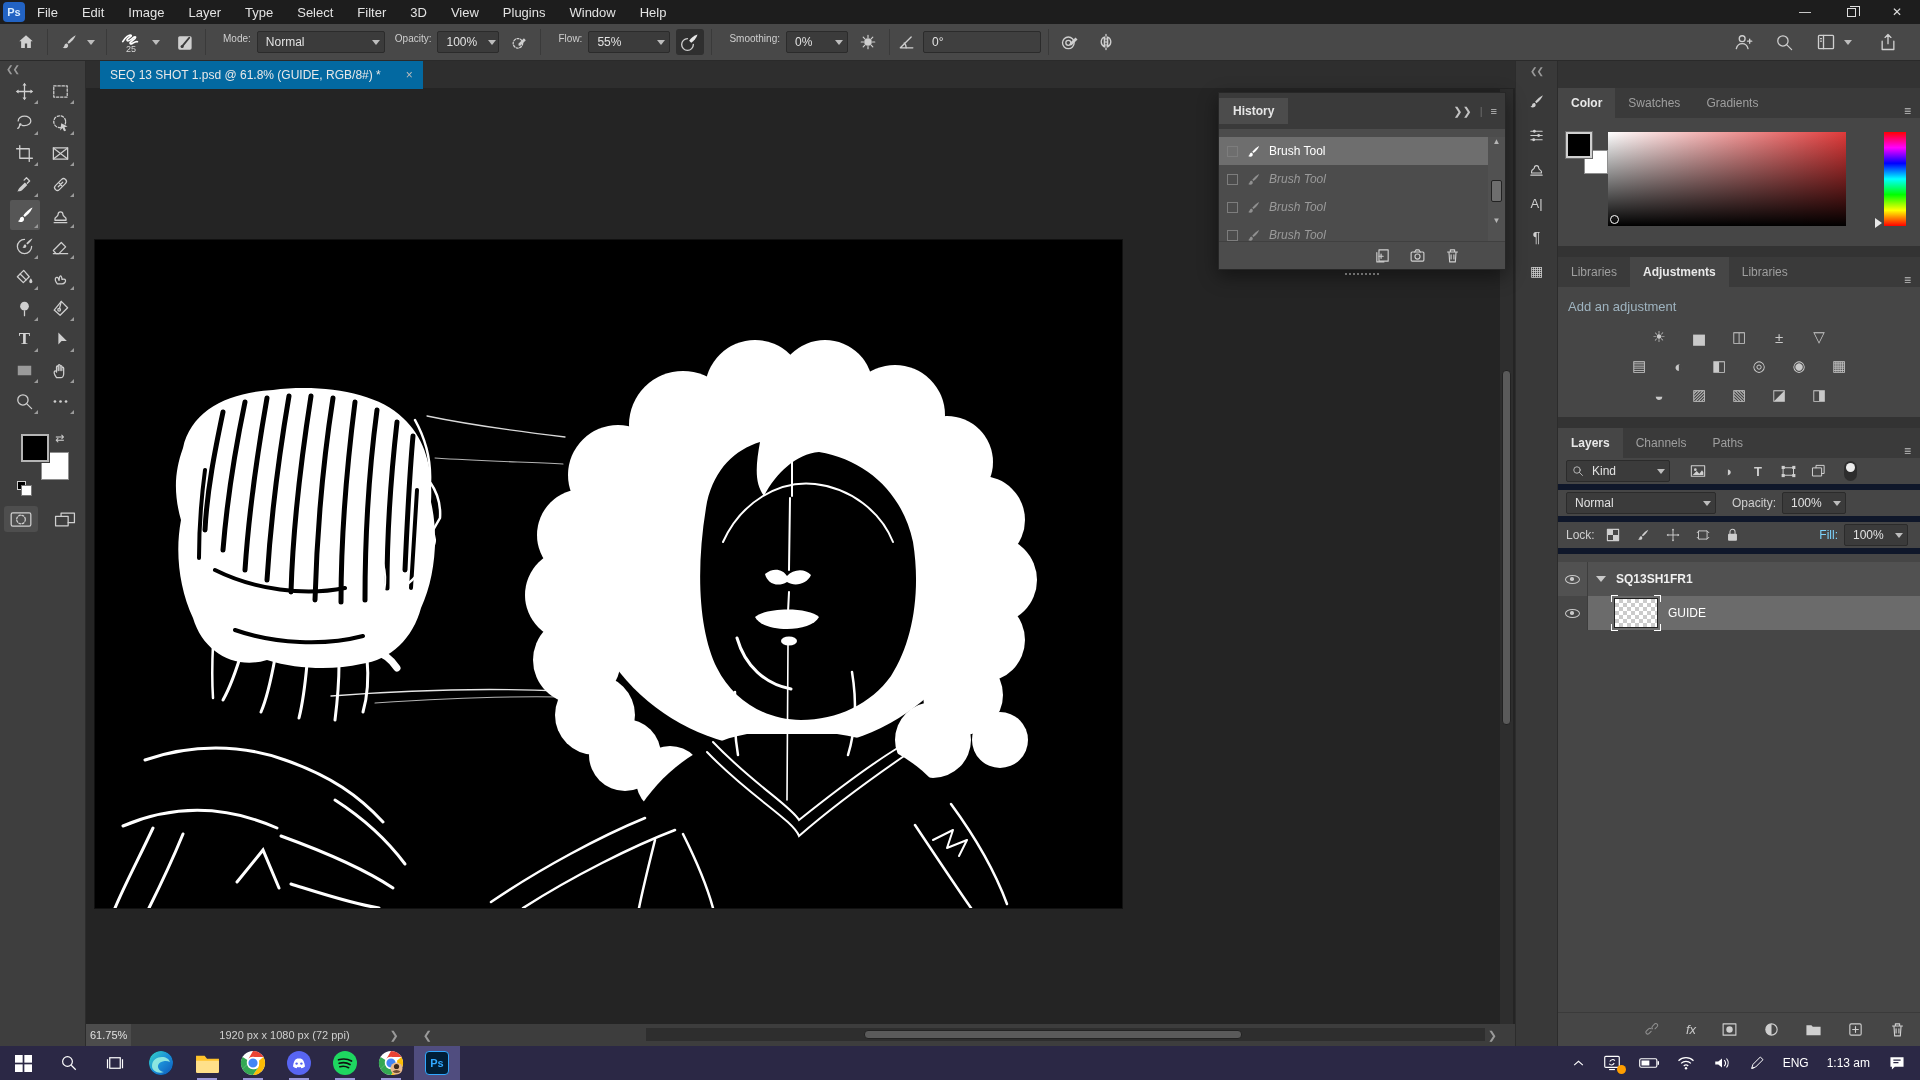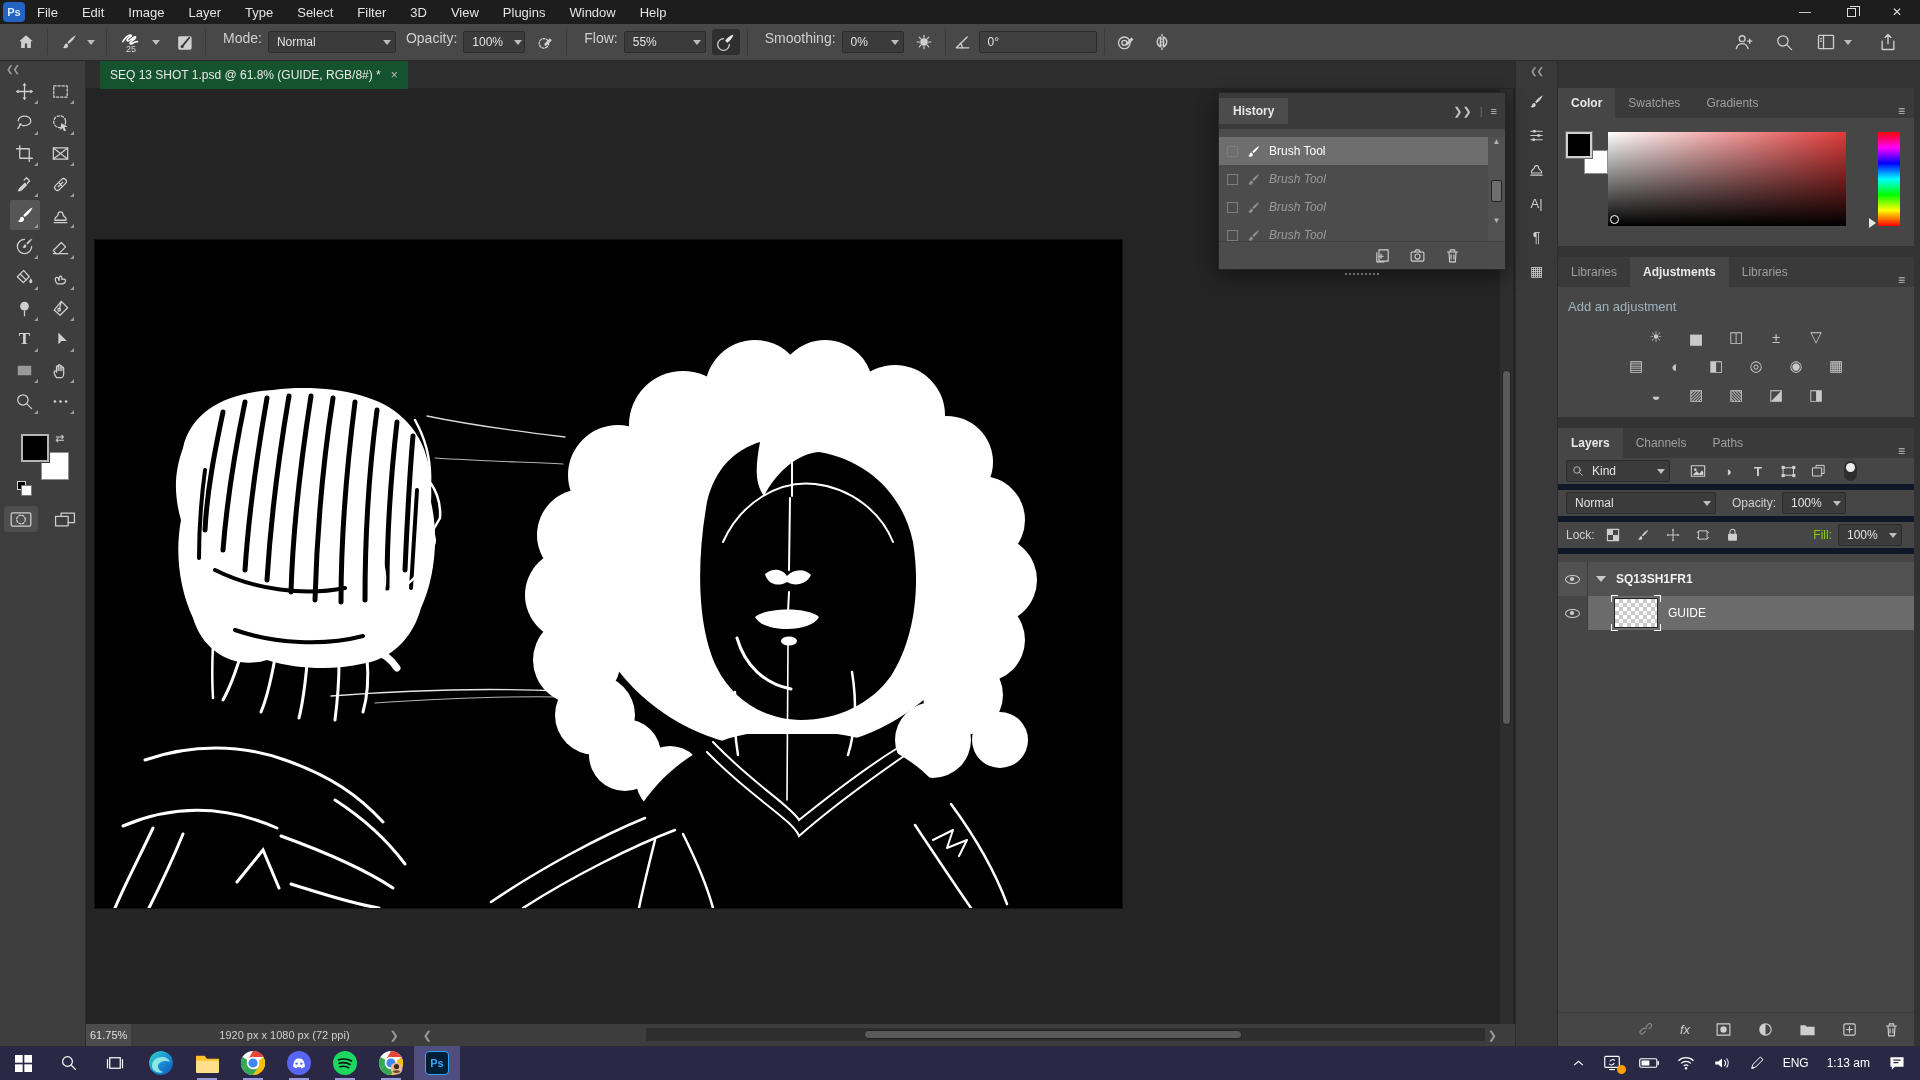--- a/index.html
+++ b/index.html
@@ -14,21 +14,21 @@
   #pslogo{width:22px;height:20px;margin-left:3px;border-radius:4px;background:#2263c3;color:#d8ecff;font-size:11px;font-weight:bold;display:flex;align-items:center;justify-content:center}
   .menu-item{color:#e3e3e3;font-size:13px;padding:0 12px;height:24px;display:flex;align-items:center;cursor:default}
   .winbtns{margin-left:auto;display:flex;height:24px}
   .winbtn{width:46px;height:24px;display:flex;align-items:center;justify-content:center;color:#ddd;font-size:12px}
   .restore-glyph{width:9px;height:9px;border:1px solid #ddd;position:relative}
   .restore-glyph::before{content:'';position:absolute;left:2px;top:-3px;width:9px;height:9px;border:1px solid #ddd;border-left:none;border-bottom:none}
 
   
   #optionsbar{left:0;top:24px;width:1920px;height:37px;background:#484848;border-bottom:1px solid #2a2a2a;display:flex;align-items:center;z-index:55}
   .sep{width:1px;height:26px;background:#3a3a3a;margin:0 7px}
-  .optlbl{color:#cfcfcf;font-size:14px;margin:0 6px 8px 10px}
+  .optlbl{color:#cfcfcf;font-size:10px;margin:0 6px 8px 10px}
   .field{height:22px;background:#3b3b3b;border:1px solid #2b2b2b;border-radius:2px;display:flex;align-items:center;color:#e2e2e2;font-size:12px}
   .field .val{padding:0 8px;flex:1}
   .chev{width:16px;height:100%;display:flex;align-items:center;justify-content:center}
   .chev::after{content:'';border-left:4px solid transparent;border-right:4px solid transparent;border-top:5px solid #bdbdbd}
   .optbtn{width:28px;height:26px;display:flex;align-items:center;justify-content:center;border-radius:3px}
   .optbtn.pressed{background:#2f2f2f}
   #brushpreset{display:flex;flex-direction:column;align-items:center;justify-content:center;width:34px;height:34px}
   #brushpreset .num{color:#d8d8d8;font-size:9px;line-height:9px}
 
   
@@ -44,21 +44,21 @@
   #fgbg .mini{position:absolute;left:2px;bottom:-6px;width:9px;height:9px;background:#000;border:1px solid #cfcfcf}
   #fgbg .mini::after{content:'';position:absolute;left:3px;top:3px;width:9px;height:9px;background:#fff;border:1px solid #777}
   #fgbg .swap{position:absolute;right:6px;top:0;color:#cfcfcf;font-size:11px}
   .maskbtns{display:flex;justify-content:center;gap:10px;margin-top:22px}
   .maskbtn{width:34px;height:26px;display:flex;align-items:center;justify-content:center;border-radius:3px}
   .maskbtn.on{background:#4e4e4e}
 
   
   #docarea{left:86px;top:61px;width:1429px;bottom:34px;background:#242424;z-index:10}
   #tabbar{position:absolute;left:0;top:0;right:0;height:28px;background:#2e2e2e;border-bottom:1px solid #242424}
-  #doctab{position:absolute;left:14px;top:0;height:28px;background:#14532d;display:flex;align-items:center;padding:0 10px;color:#e8e8e8;font-size:12px;gap:10px}
+  #doctab{position:absolute;left:14px;top:0;height:28px;background:#0369a1;display:flex;align-items:center;padding:0 10px;color:#e8e8e8;font-size:12px;gap:25px}
   #doctab .close{color:#bdbdbd;font-size:12px}
   #canvas{position:absolute;left:9px;top:179px;width:1027px;height:668px;background:#000;box-shadow:0 0 0 1px #111}
   #vscroll{position:absolute;right:2px;top:28px;width:13px;bottom:22px;background:#2e2e2e}
   #vscroll .thumb{position:absolute;left:2px;width:9px;top:30%;height:38%;background:#5a5a5a;border-radius:4px}
   #statusbar{position:absolute;left:0;right:0;bottom:0;height:22px;background:#3d3d3d;display:flex;align-items:center;color:#cfcfcf;font-size:11px}
   #zoomfield{background:#4c4c4c;height:100%;display:flex;align-items:center;padding:0 4px;margin-right:88px;color:#e0e0e0}
   #hscroll{position:absolute;left:560px;right:30px;top:4px;height:13px;background:#2e2e2e}
   #hscroll .thumb{position:absolute;left:26%;width:45%;top:2px;height:9px;background:#5a5a5a;border-radius:4px}
 
   
@@ -76,21 +76,21 @@
   #history .grip{height:9px;display:flex;align-items:center;justify-content:center}
   #history .grip i{width:34px;border-top:2px dotted #6f6f6f}
 
   
   #strip{left:1515px;top:61px;width:43px;bottom:34px;background:#393939;border-left:1px solid #2c2c2c;border-right:1px solid #2c2c2c;display:flex;flex-direction:column;align-items:center;z-index:40}
   #strip .xx{color:#9a9a9a;font-size:9px;letter-spacing:-1px;padding:5px 0 8px}
   .stripbtn{width:30px;height:28px;margin:3px 0;display:flex;align-items:center;justify-content:center;color:#cfcfcf;font-size:14px;border-radius:3px}
 
   
   #rightdock{left:1558px;top:61px;width:362px;bottom:34px;background:#333;z-index:40}
-  .panel{position:absolute;left:0;right:6px;background:#464646}
+  .panel{position:absolute;left:0;right:0;background:#464646}
   .ptabs{height:30px;background:#3a3a3a;display:flex;align-items:flex-end}
   .ptab{height:30px;display:flex;align-items:center;padding:0 13px;color:#9f9f9f;font-size:12px}
   .ptab.on{background:#464646;color:#e8e8e8;font-weight:bold}
   .pmenu{margin-left:auto;color:#c3c3c3;font-size:12px;padding-right:9px}
 
   
   #colorbox{position:absolute;left:50px;top:44px;width:238px;height:94px;background:linear-gradient(to bottom,rgba(0,0,0,0) 0%,#000 100%),linear-gradient(to right,#fff 0%,#e03a3a 100%)}
   #colorbox .picker{position:absolute;left:2px;bottom:2px;width:9px;height:9px;border:1.4px solid #fff;border-radius:50%}
   #huestrip{position:absolute;right:14px;top:44px;width:22px;height:94px;background:linear-gradient(to bottom,#f00,#f0f,#00f,#0ff,#0f0,#ff0,#f00)}
   #hueptr{position:absolute;right:38px;top:130px;width:0;height:0;border-top:5px solid transparent;border-bottom:5px solid transparent;border-left:7px solid #e8e8e8}
@@ -794,21 +794,21 @@
             <rect class="ic" x="5" y="5" width="14" height="14"></rect>
             <path class="ic" d="M2 8l3-3M22 8l-3-3M2 16l3 3M22 16l-3 3"></path>
           </svg>
         </span>
       <span class="filtico">
           <svg width="13" height="14" viewBox="0 0 20 22">
             <rect class="icf" x="3" y="9" width="14" height="11" rx="1.5"></rect>
             <path class="ic" d="M6 9V6a4 4 0 018 0v3"></path>
           </svg>
         </span>
-      <span style="margin-left:auto;color:#84cc16">Fill:</span>
+      <span style="margin-left:auto;color:#7dd3fc">Fill:</span>
       <div class="field" style="width:64px;margin-right:4px">
         <span class="val">100%</span>
           <span class="chev"></span>
       </div>
     </div>
 
     <div style="margin-top:8px">
       <div class="layrow grouprow" style="background:#515151">
         <div class="eyecell">
             <span class="eye"></span>

